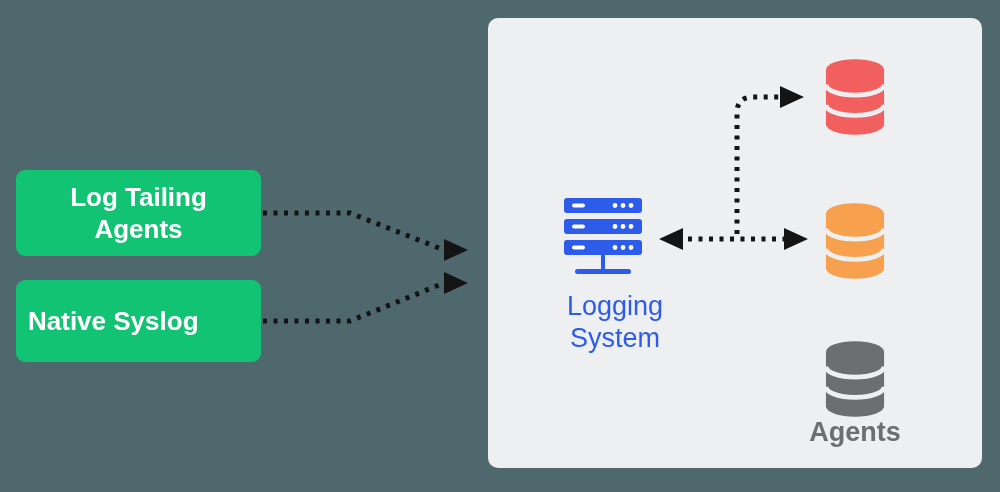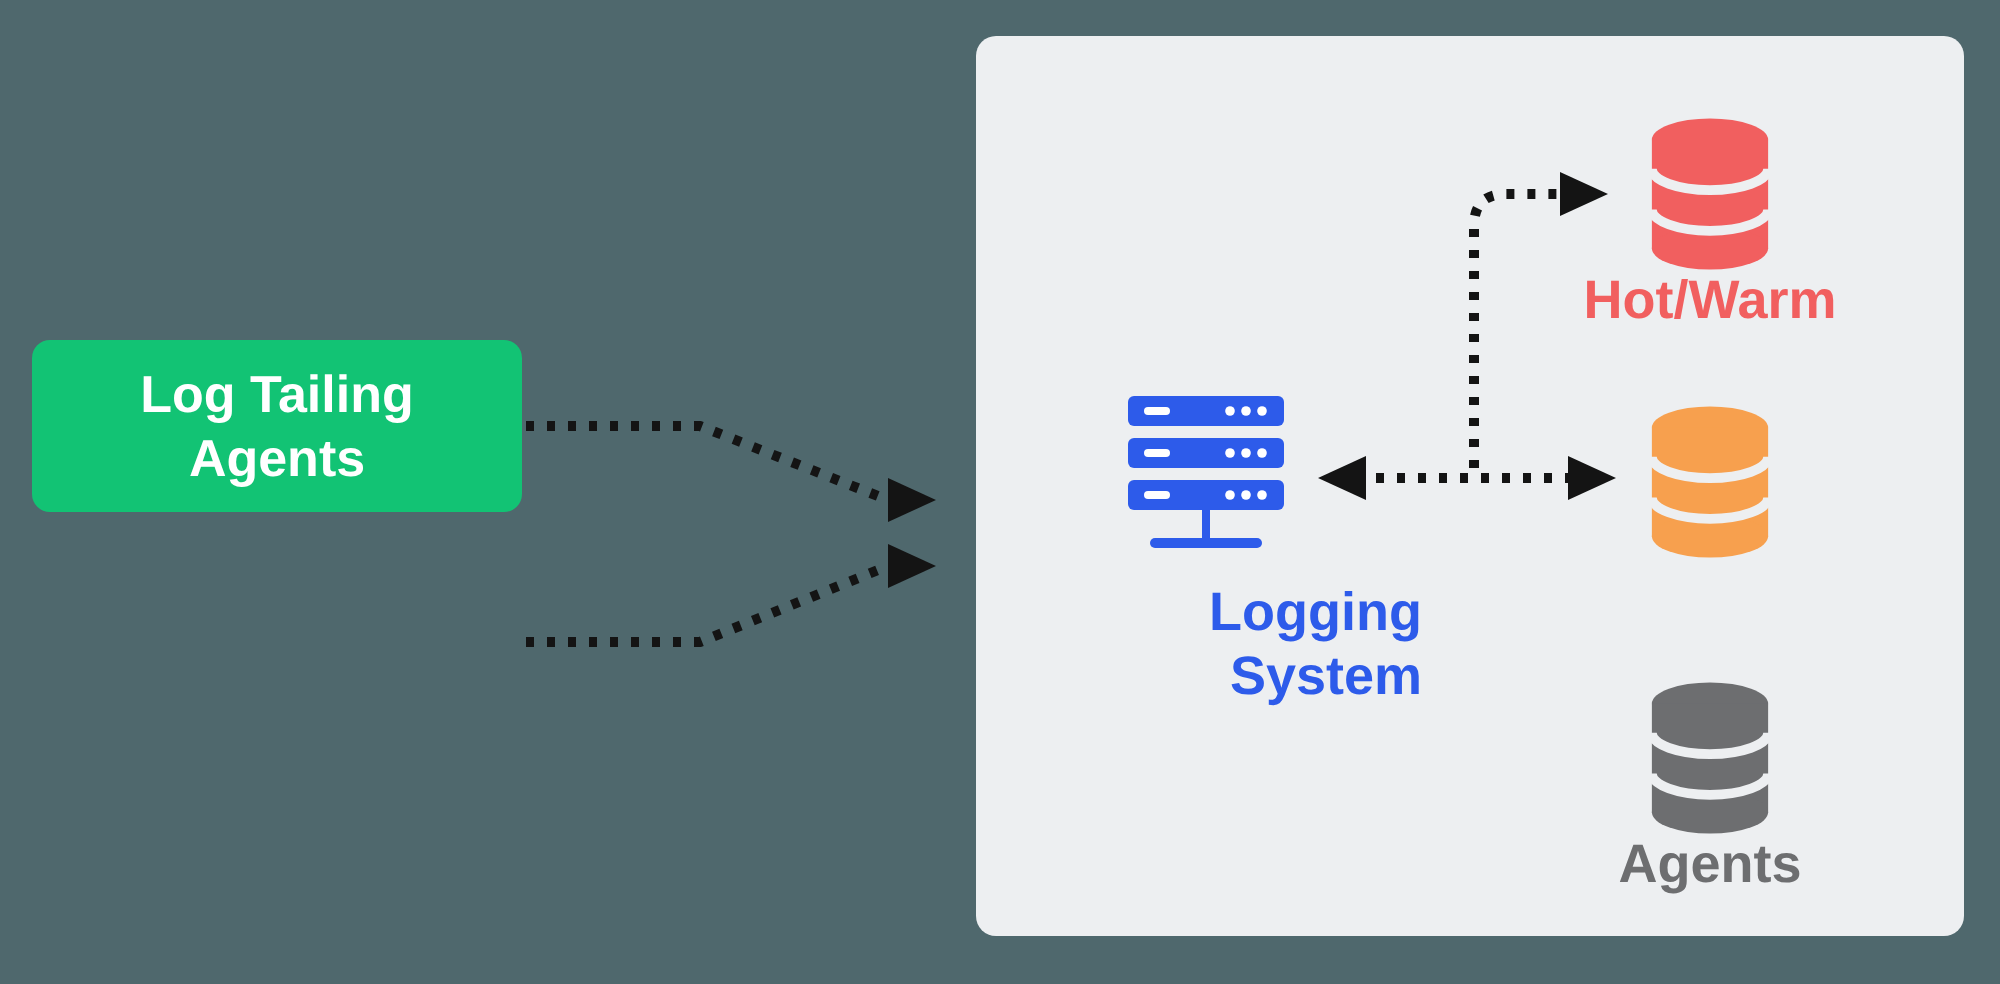--- a/index.html
+++ b/index.html
@@ -33,23 +33,23 @@
     fill: none; stroke: var(--arrow, #141414);
     stroke-width: 5; stroke-dasharray: 4 6.5;
   }
   .arrowhead { fill: var(--arrow, #141414); }
 
   .server-icon { position: absolute; left: 564px; top: 198px; }
   .fill-blue { fill: var(--blue, #2d5bea); }
   .fill-white { fill: var(--box_text, #ffffff); }
 
   .system-label {
-    position: absolute; left: 551px; top: 290px; width: 160px;
-    text-align: right; color: var(--blue, #2d5bea);
-    font-size: 27px; font-weight: bold; line-height: 1.2;
+    position: absolute; left: 535px; top: 290px; width: 160px;
+    text-align: center; color: var(--blue, #2d5bea);
+    font-size: 27px; font-weight: normal; line-height: 1.2;
   }
 
   .db { position: absolute; width: 62px; height: 78px; }
   .db.hot    { left: 824px; top: 58px; }
   .db.cold   { left: 824px; top: 202px; }
   .db.frozen { left: 824px; top: 340px; }
   .fill-hot    { fill: var(--red, #f15f5f); }
   .fill-cold   { fill: var(--orange, #f7a04e); }
   .fill-frozen { fill: var(--gray, #6d6e70); }
   .gap { fill: none; stroke: var(--panel, #edeff1); stroke-width: 5; }
@@ -64,20 +64,23 @@
 </style>
 </head>
 <body>
 
 <div class="stage">
 
   <div class="panel"></div>
 
   <div class="source-box one">
     <span>Log Tailing Agents</span>
+  </div>
+  <div class="source-box two">
+    <span>Native Syslog</span>
   </div>
 
   <svg class="overlay" width="1000" height="492" viewBox="0 0 1000 492">
     <path class="dotted" d="M263 213 H350 L444 250"></path>
     <polygon class="arrowhead" points="444,239 468,250 444,261"></polygon>
 
     <path class="dotted" d="M263 321 H350 L444 283"></path>
     <polygon class="arrowhead" points="444,272 468,283 444,294"></polygon>
 
     <path class="dotted" d="M688 239 H784"></path>
@@ -117,21 +120,20 @@
     <g class="fill-hot">
       <ellipse cx="32" cy="12" rx="30" ry="11"></ellipse>
       <rect x="2" y="12" width="60" height="56"></rect>
       <ellipse cx="32" cy="68" rx="30" ry="11"></ellipse>
     </g>
     <g class="gap">
       <path d="M2 27 a30 11 0 0 0 60 0"></path>
       <path d="M2 48 a30 11 0 0 0 60 0"></path>
     </g>
   </svg>
-  <div class="tier-label hot">Hot/Warm</div>
 
   <svg class="db cold" viewBox="0 0 64 80">
     <g class="fill-cold">
       <ellipse cx="32" cy="12" rx="30" ry="11"></ellipse>
       <rect x="2" y="12" width="60" height="56"></rect>
       <ellipse cx="32" cy="68" rx="30" ry="11"></ellipse>
     </g>
     <g class="gap">
       <path d="M2 27 a30 11 0 0 0 60 0"></path>
       <path d="M2 48 a30 11 0 0 0 60 0"></path>

